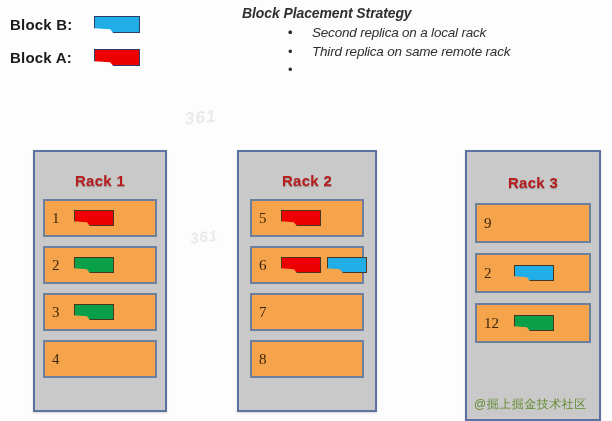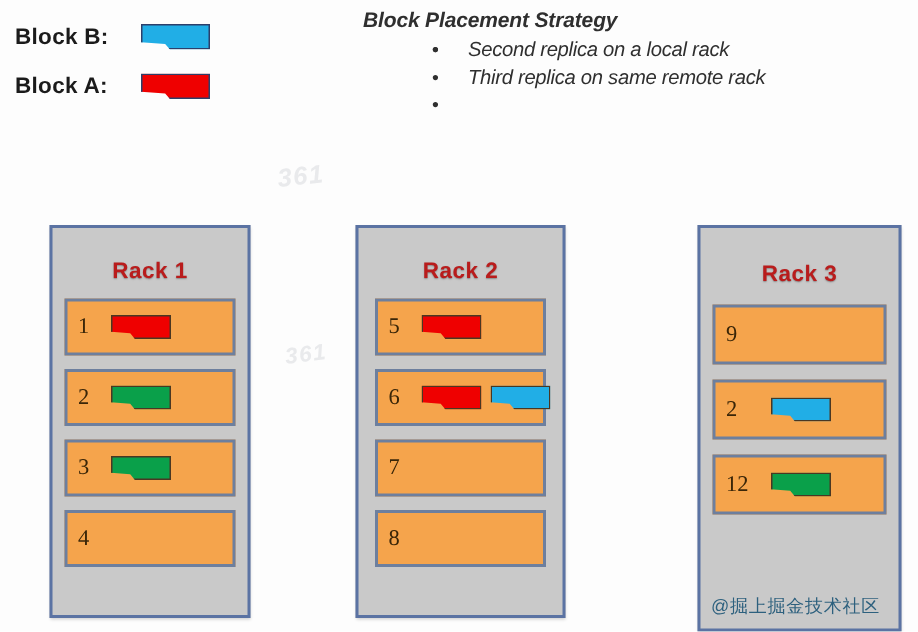--- a/index.html
+++ b/index.html
@@ -160,21 +160,21 @@
   .blk.red   { background: #ef0000; }
   .blk.blue  { background: #21aee6; }
   .blk.green { background: #0aa04a; }
 
   
   #corner-watermark {
     position: absolute;
     left: 474px;
     top: 396px;
     font-size: 12px;
-    color: #0c4a6e;
+    color: #4d7c0f;
     opacity: 0.82;
     letter-spacing: 0.5px;
     user-select: none;
     pointer-events: none;
   }
 </style>
 </head>
 <body>
 
 <div class="bg-wm" id="wm-a"></div>

